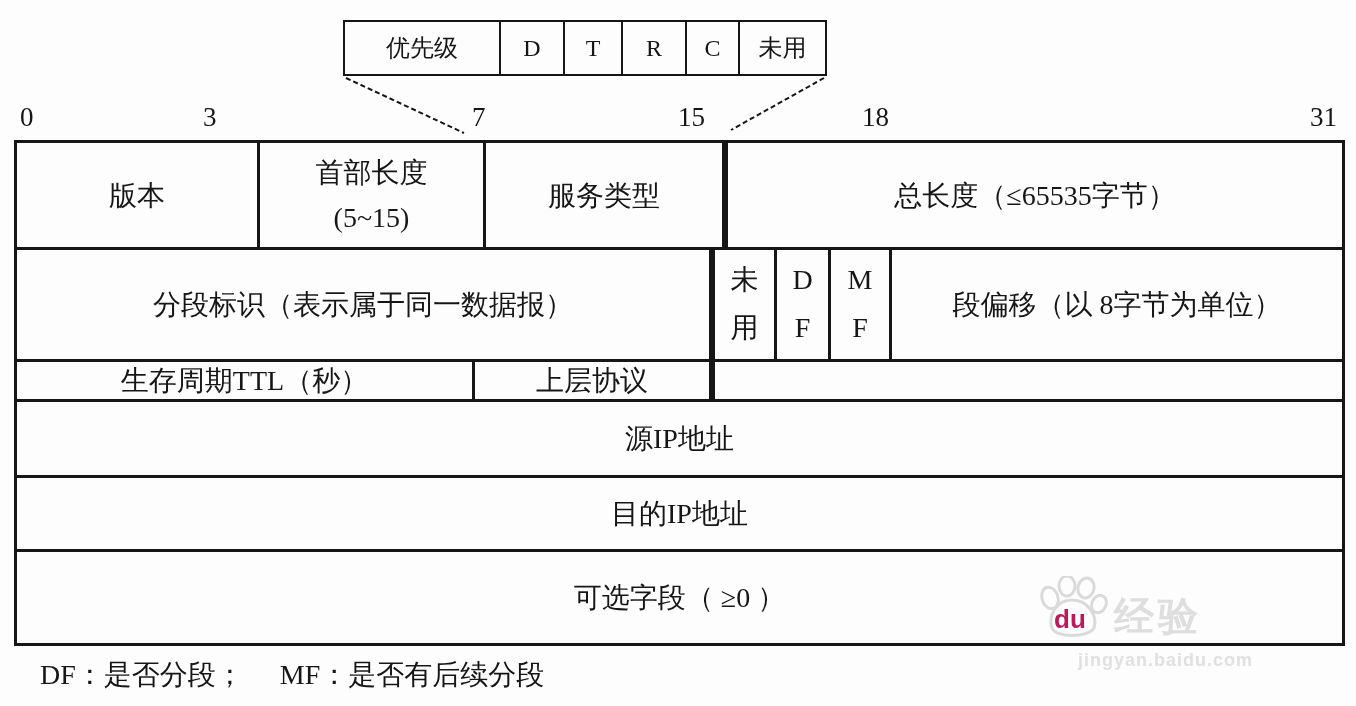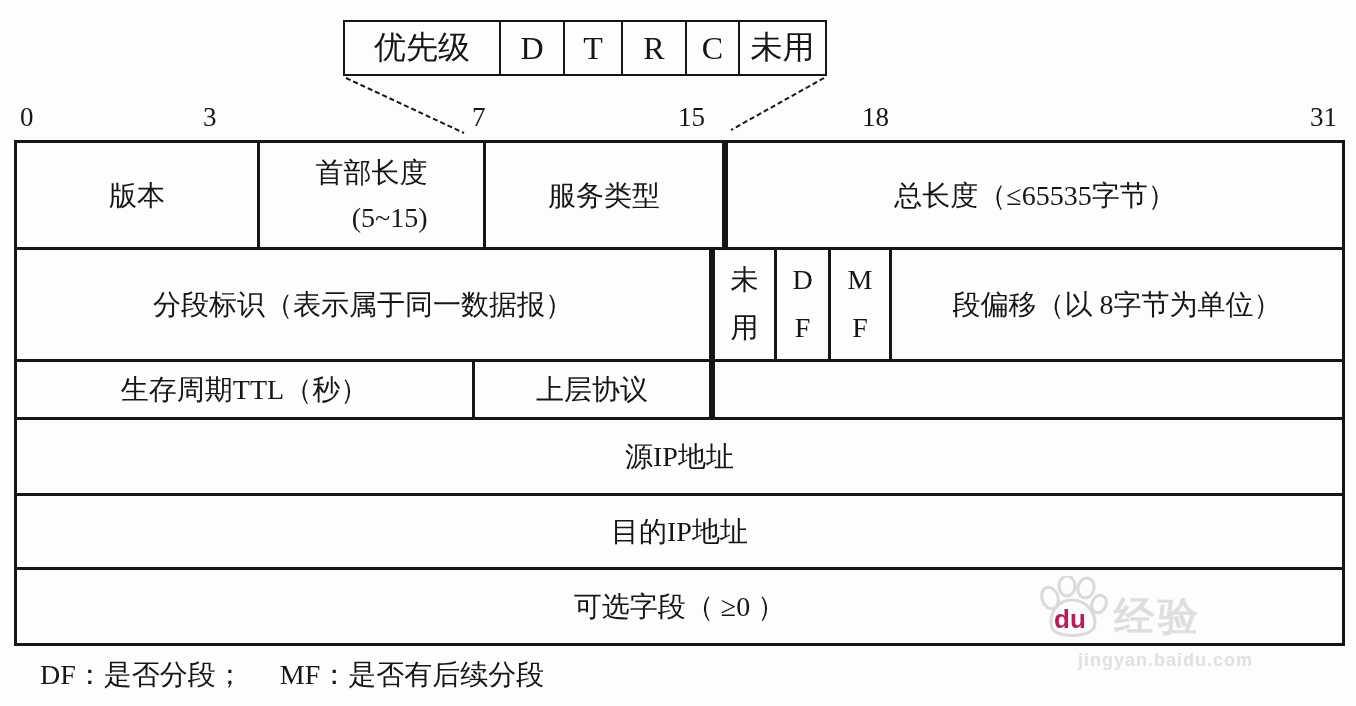--- a/index.html
+++ b/index.html
@@ -13,21 +13,21 @@
   }
   
   .flags{
     position:absolute;left:343px;top:20px;width:484px;height:56px;
     display:flex;border:2px solid #161616;box-sizing:border-box;
     background:#fdfdfd;
   }
   .flags .fc{
     border-right:2px solid #161616;box-sizing:border-box;
     display:flex;align-items:center;justify-content:center;
-    font-size:32px;
+    font-size:24px;
     text-align:center;
   }
   .flags .fc:last-child{border-right:none;flex:1;}
   
   .bit{
     position:absolute;top:101px;font-size:27px;line-height:32px;
   }
   
   .lines{position:absolute;left:0;top:0;pointer-events:none;}
   
@@ -39,21 +39,21 @@
   .row{display:flex;box-sizing:border-box;border-bottom:3px solid #161616;}
   .row:last-child{border-bottom:none;flex:1;}
   .c{
     box-sizing:border-box;border-right:3px solid #161616;
     display:flex;flex-direction:column;align-items:center;justify-content:center;
     font-size:28px;text-align:center;line-height:1.25;
   }
   .c.thick{border-right-width:6px;}
   .c.last{border-right:none;flex:1;}
   .c.stack{justify-content:space-between;padding:12px 0 14px 0;}
-  .twoLine{display:flex;flex-direction:column;gap:10px;align-items:flex-end;}
+  .twoLine{display:flex;flex-direction:column;gap:10px;align-items:center;}
   
   .footnote{
     position:absolute;left:40px;top:656px;font-size:28px;
     display:flex;gap:36px;white-space:nowrap;
   }
   
   .wm{position:absolute;left:1036px;top:576px;color:#dadada;}
   .wm-row{display:flex;align-items:flex-end;gap:6px;}
   .wm-bai{font-family:"Liberation Sans","DejaVu Sans",sans-serif;font-weight:bold;font-size:46px;line-height:60px;}
   .wm-paw{position:relative;width:72px;height:66px;}
@@ -144,21 +144,21 @@
       </div>
       <div class="c stack" style="width:61px">
         <span>M</span>
         <span>F</span>
       </div>
       <div class="c last">
         <span>段偏移（以 8字节为单位）</span>
       </div>
     </div>
 
-    <div class="row" style="height:58px">
+    <div class="row" style="height:40px">
       <div class="c" style="width:458px">
         <span>生存周期TTL（秒）</span>
       </div>
       <div class="c thick" style="width:240px">
         <span>上层协议</span>
       </div>
     </div>
 
     <div class="row" style="height:76px">
       <div class="c last">

